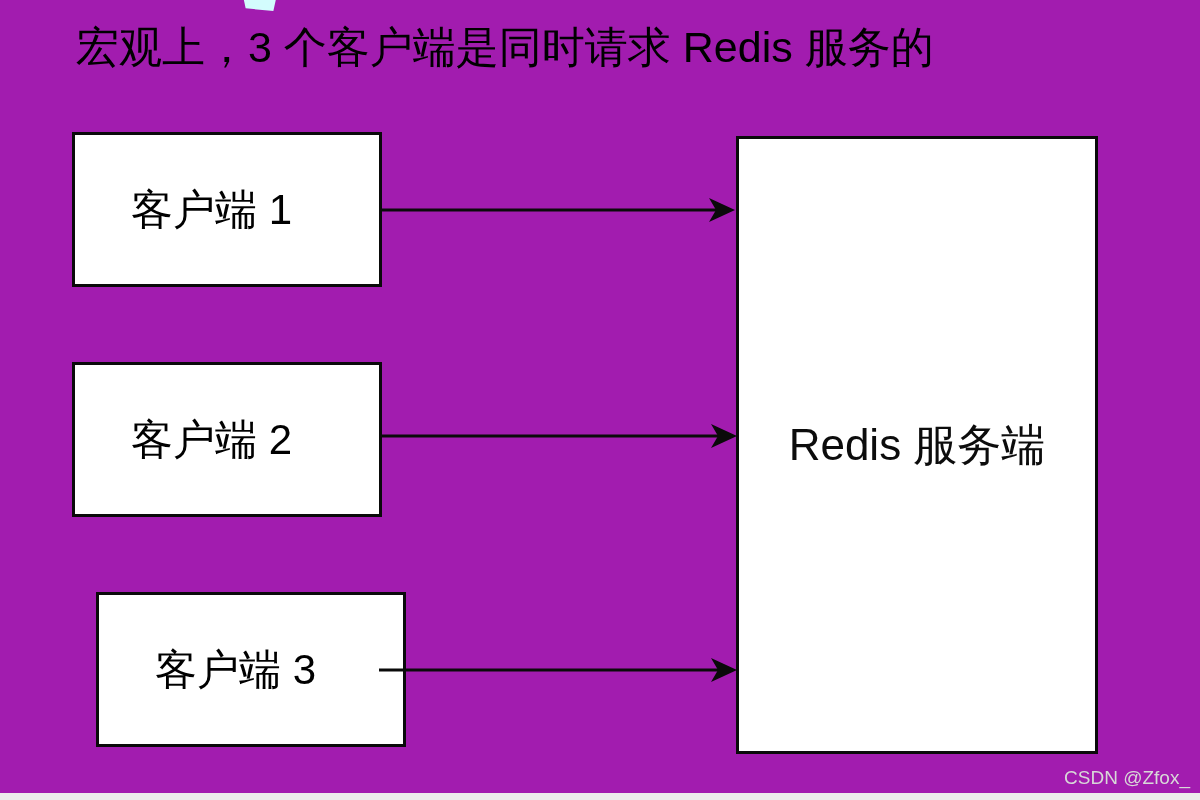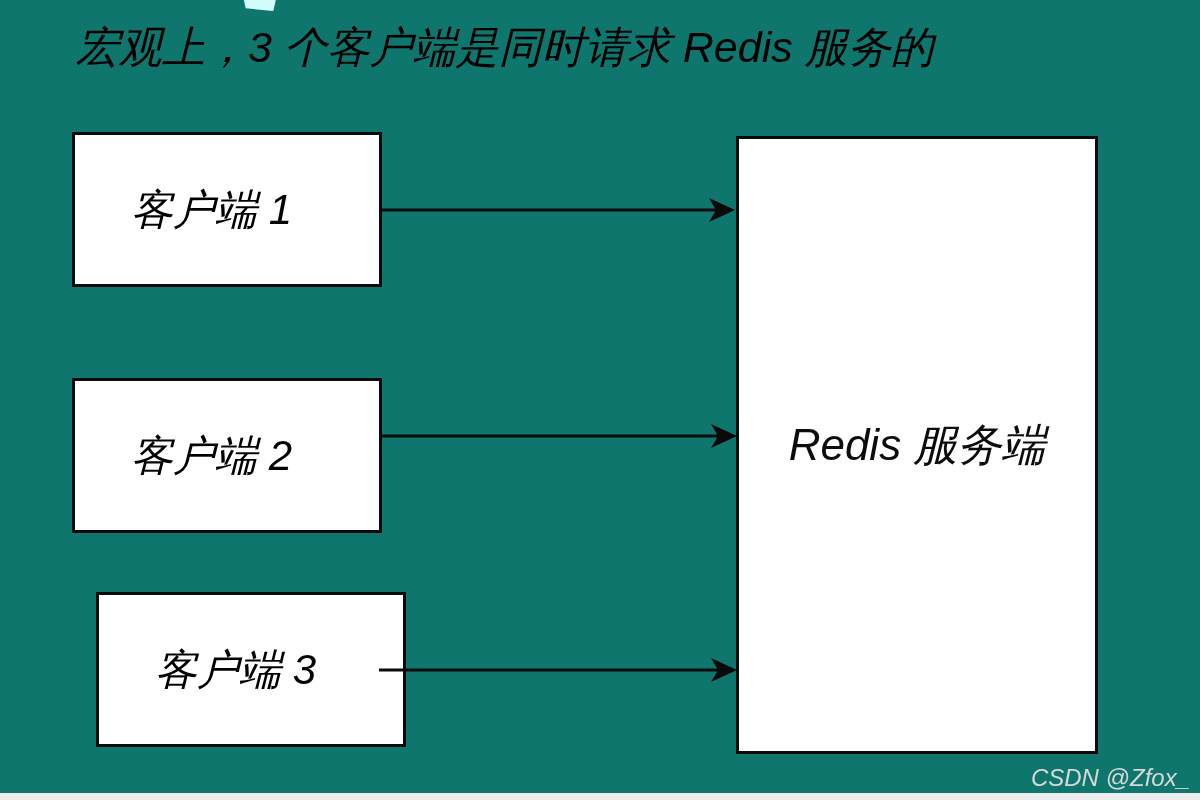--- a/index.html
+++ b/index.html
@@ -7,23 +7,22 @@
     padding: 0;
     background: #ffffff;
   }
   body {
     font-family: "Liberation Sans", "DejaVu Sans", sans-serif;
   }
   #canvas {
     position: relative;
     width: 1200px;
     height: 800px;
-    background: #0f766e;
+    background: #a21caf;
     overflow: hidden;
-    font-style: italic;
   }
 
   
   .title {
     position: absolute;
     left: 76px;
     top: 18px;
     width: 1060px;
     font-size: 43px;
     line-height: 58px;
@@ -48,21 +47,21 @@
     position: absolute;
     left: 56px;
     top: 50%;
     transform: translateY(-50%);
     font-size: 42px;
     line-height: 52px;
     color: #000000;
     white-space: nowrap;
   }
   #client-box-1 { top: 132px; }
-  #client-box-2 { top: 378px; }
+  #client-box-2 { top: 362px; }
   #client-box-3 { top: 592px; margin-left: 24px; }
 
   .server-box {
     left: 736px;
     top: 136px;
     width: 362px;
     height: 618px;
     display: flex;
     align-items: center;
     justify-content: center;
@@ -96,21 +95,21 @@
     height: 12px;
     background: #d3fcfd;
     clip-path: polygon(2% 0%, 100% 0%, 92% 100%, 8% 78%);
   }
 
   
   .watermark {
     position: absolute;
     right: 10px;
     top: 766px;
-    font-size: 24px;
+    font-size: 19px;
     line-height: 24px;
     color: #d8d8d8;
     white-space: nowrap;
   }
   .bottom-band {
     position: absolute;
     left: 0;
     top: 793px;
     width: 1200px;
     height: 7px;

